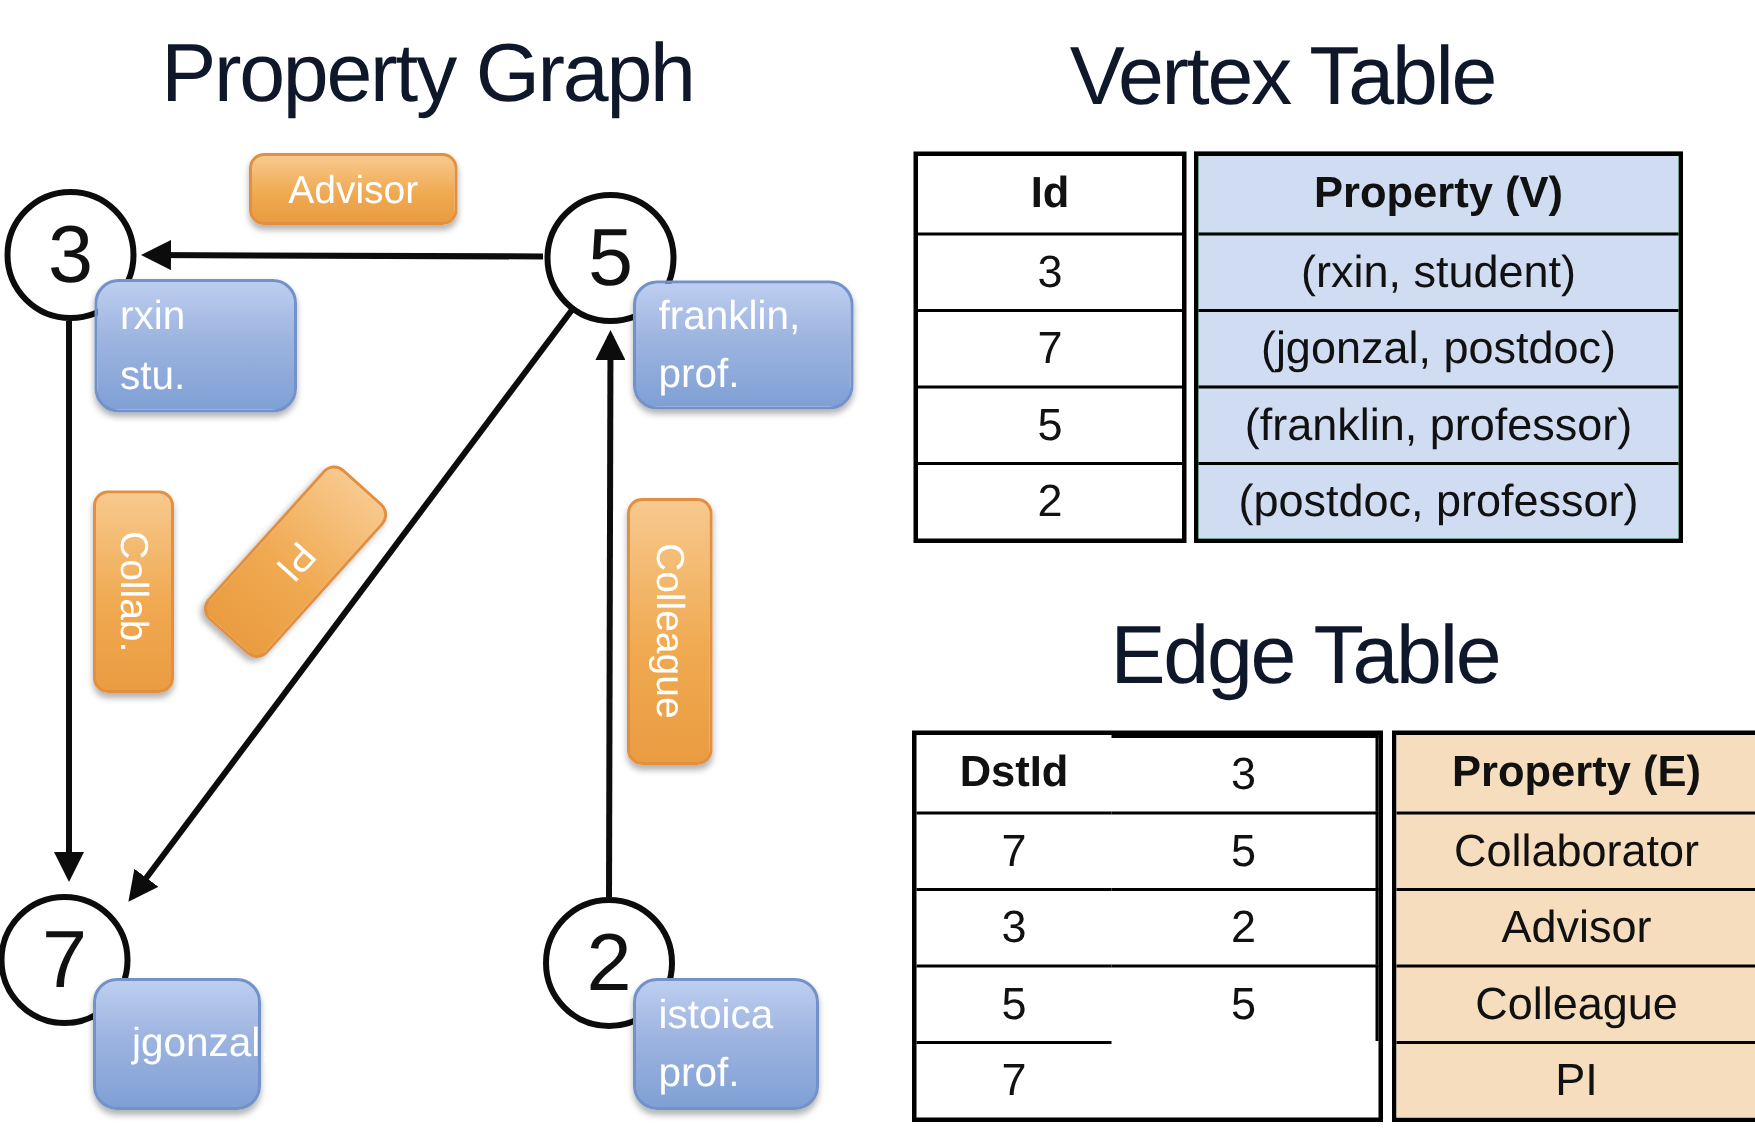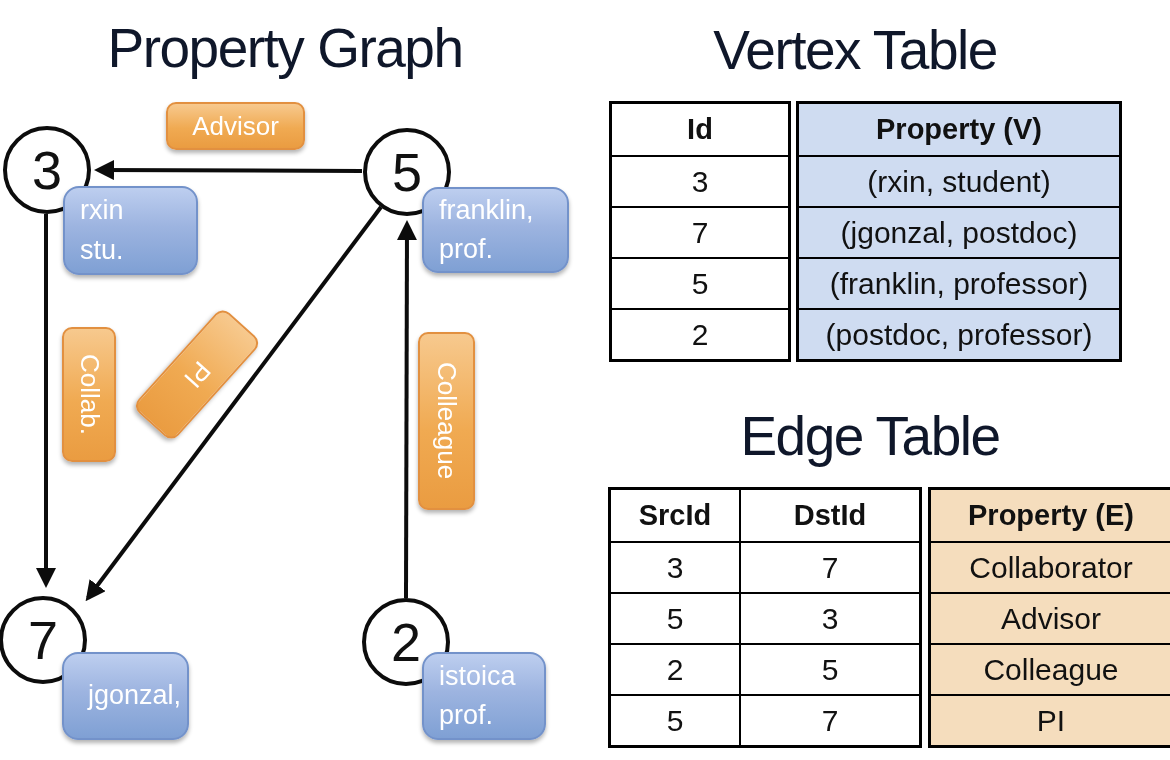--- a/index.html
+++ b/index.html
@@ -30,21 +30,21 @@
   .vlabel{
     position:absolute;z-index:3;box-sizing:border-box;border-radius:16px;
     background:linear-gradient(180deg,#bdceef 0%,#9db4e0 45%,#7fa0d4 100%);
     border:2px solid #7392ca;color:#fff;
     box-shadow:0 3px 4px rgba(0,0,0,0.30);
     display:flex;flex-direction:column;justify-content:center;
     padding-left:15px;font-size:27px;line-height:1.45;
   }
   #vlabel-3{left:63px;top:186px;width:135px;height:89px;}
   #vlabel-5{left:422px;top:187px;width:147px;height:86px;}
-  #vlabel-7{left:62px;top:652px;width:127px;height:88px;padding-left:24px;}
+  #vlabel-7{left:62px;top:652px;width:112px;height:88px;padding-left:24px;}
   #vlabel-2{left:422px;top:652px;width:124px;height:88px;justify-content:center;}
   .elabel{
     position:absolute;z-index:3;box-sizing:border-box;border-radius:10px;
     background:linear-gradient(180deg,#f7c98e 0%,#f0aa52 55%,#ea9c41 100%);
     border:2px solid #e29040;color:#fff;
     box-shadow:0 3px 4px rgba(0,0,0,0.30);
     display:flex;align-items:center;justify-content:center;
     font-size:26px;
   }
   #elabel-advisor{left:166px;top:102px;width:139px;height:48px;}
@@ -151,21 +151,20 @@
       <div class="cell rowline">(jgonzal, postdoc)</div>
       <div class="cell rowline">(franklin, professor)</div>
       <div class="cell rowline">(postdoc, professor)</div>
     </div>
   </div>
 
   <h2 class="big-title" id="edge-title">Edge Table</h2>
 
   <div class="tablewrap" id="edge-table">
     <div class="tbl grid2">
-      <div class="cell hdr cleft">SrcId</div>
       <div class="cell hdr">DstId</div>
       <div class="cell rowline cleft">3</div>
       <div class="cell rowline">7</div>
       <div class="cell rowline cleft">5</div>
       <div class="cell rowline">3</div>
       <div class="cell rowline cleft">2</div>
       <div class="cell rowline">5</div>
       <div class="cell rowline cleft">5</div>
       <div class="cell rowline">7</div>
     </div>

